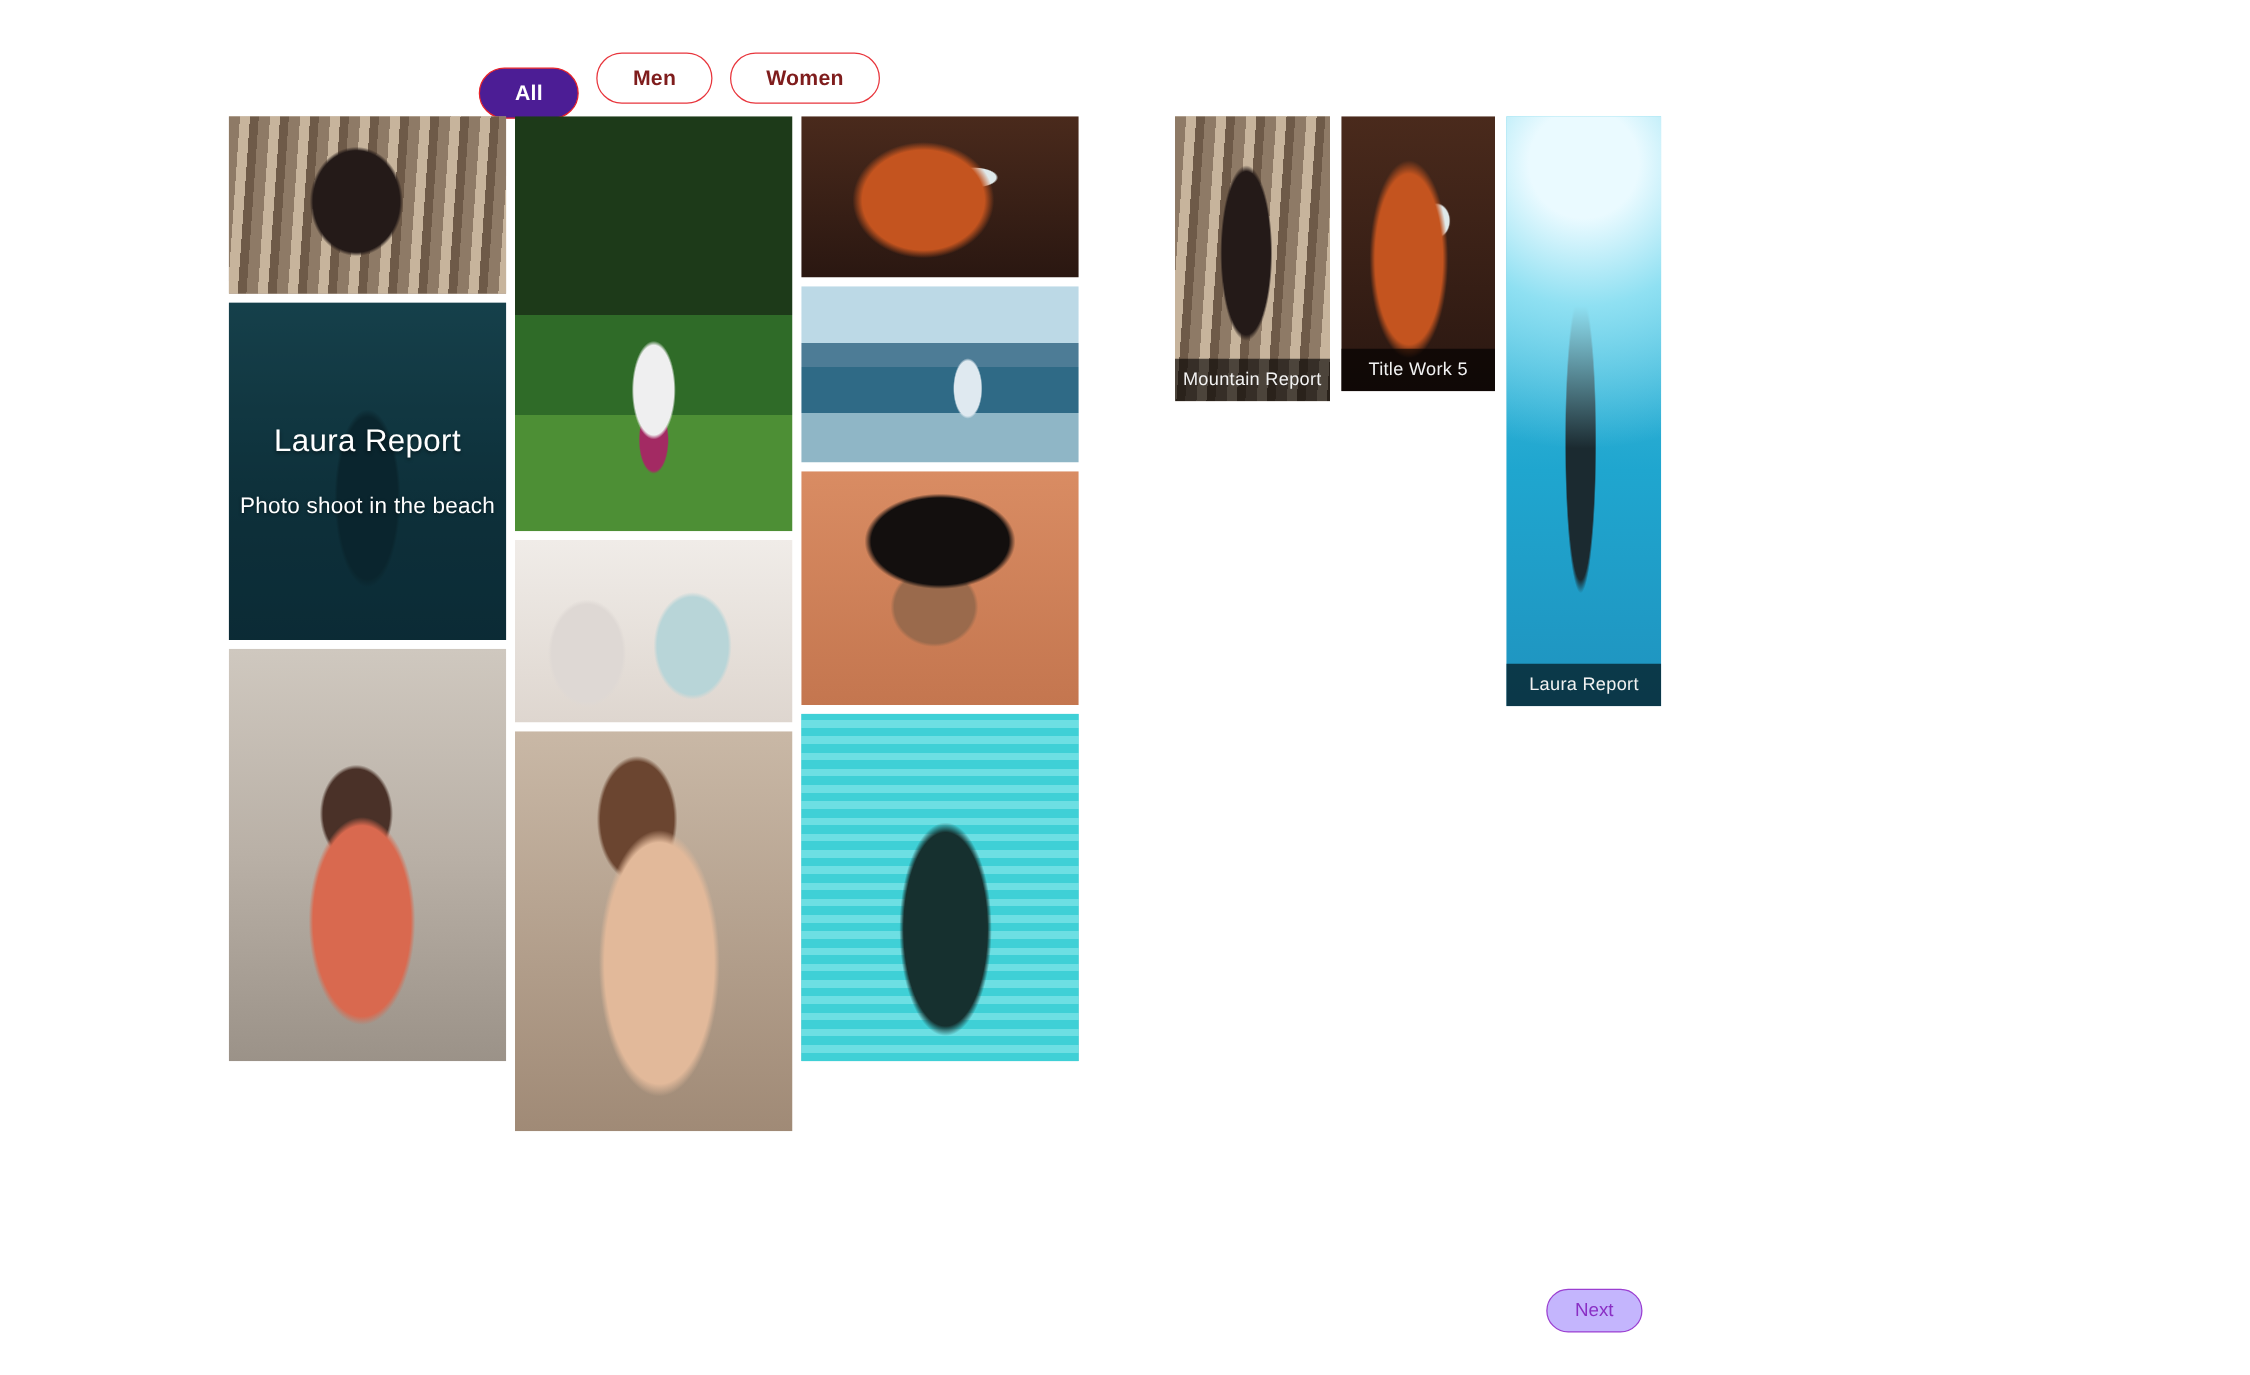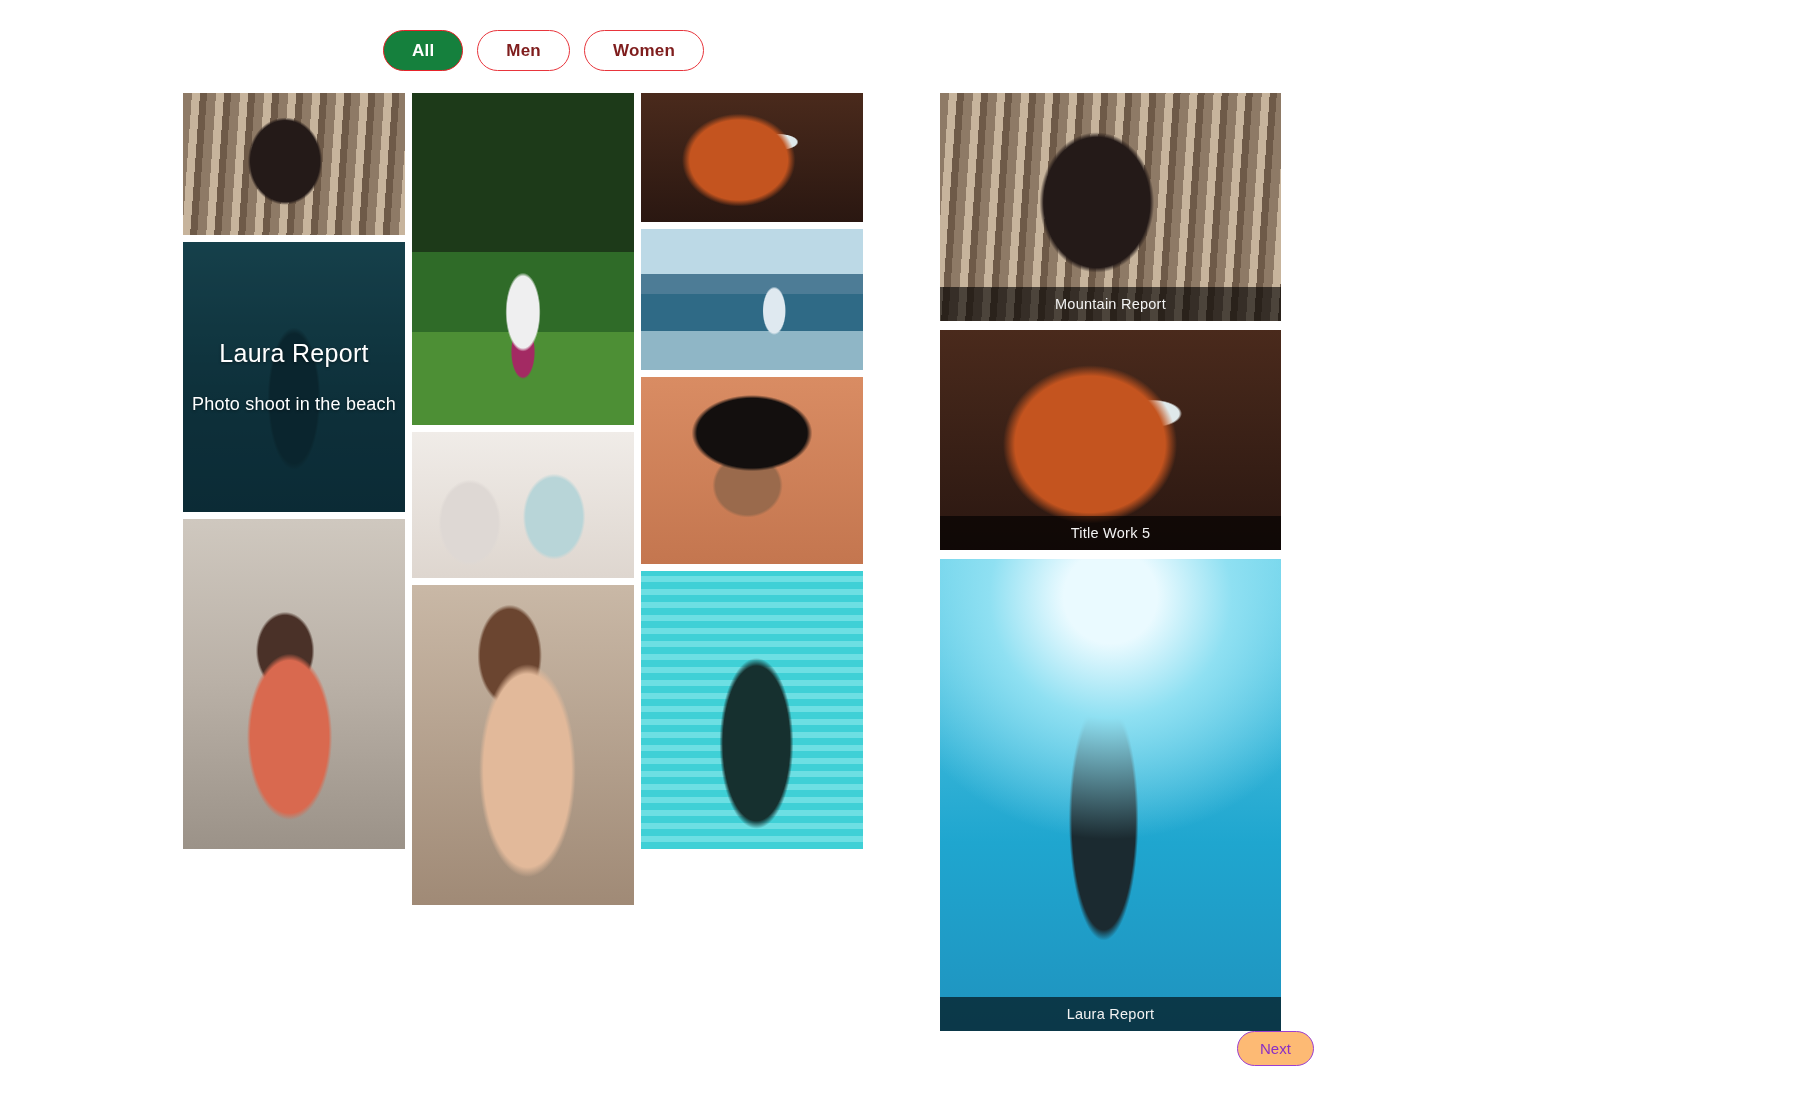--- a/index.html
+++ b/index.html
@@ -27,23 +27,24 @@
     letter-spacing: .2px;
     padding: 11px 28px;
     line-height: 1;
     cursor: pointer;
     background: #ffffff;
     border: 1.6px solid #e8353c;
     color: #7f1d1d;
     white-space: nowrap;
   }
   .filter-btn.is-active {
-    background: #15803d;
+    background: #4c1d95;
     border-color: #e8232a;
     color: #ffffff;
+    margin-top: 24px;
   }
 
   
   .gallery-left {
     position: absolute;
     left: 183px;
     top: 93px;
     width: 680px;
     display: flex;
     gap: 7px;
@@ -107,36 +108,36 @@
 
   .gallery-right {
     position: absolute;
     left: 940px;
     top: 93px;
     width: 680px;
     display: flex;
     gap: 9px;
     align-items: flex-start;
   }
-  .rcol-a { width: 341px; display: flex; flex-direction: column; gap: 9px; }
+  .rcol-a { width: 389px; display: flex; flex-direction: row; gap: 9px; }
   .rcol-b { width: 336px; display: flex; flex-direction: column; gap: 9px; }
 
   
   .pager {
     position: absolute;
     left: 1237px;
     top: 1031px;
   }
   .next-btn {
     border-radius: 999px;
     padding: 9px 22px;
     font-size: 15px;
     line-height: 1;
     cursor: pointer;
-    background: #fdba74;
+    background: #c4b5fd;
     border: 1.6px solid #9b3fd1;
     color: #8a2fc4;
     white-space: nowrap;
   }
 
   
   .p-forest-sepia{background:
     radial-gradient(ellipse 30% 55% at 46% 48%, #241a18 0 52%, transparent 56%),
     repeating-linear-gradient(94deg,#8e7a66 0 9px,#c7b49c 9px 17px,#6e5a48 17px 24px),
     linear-gradient(#b9a48c,#8a7360);}

